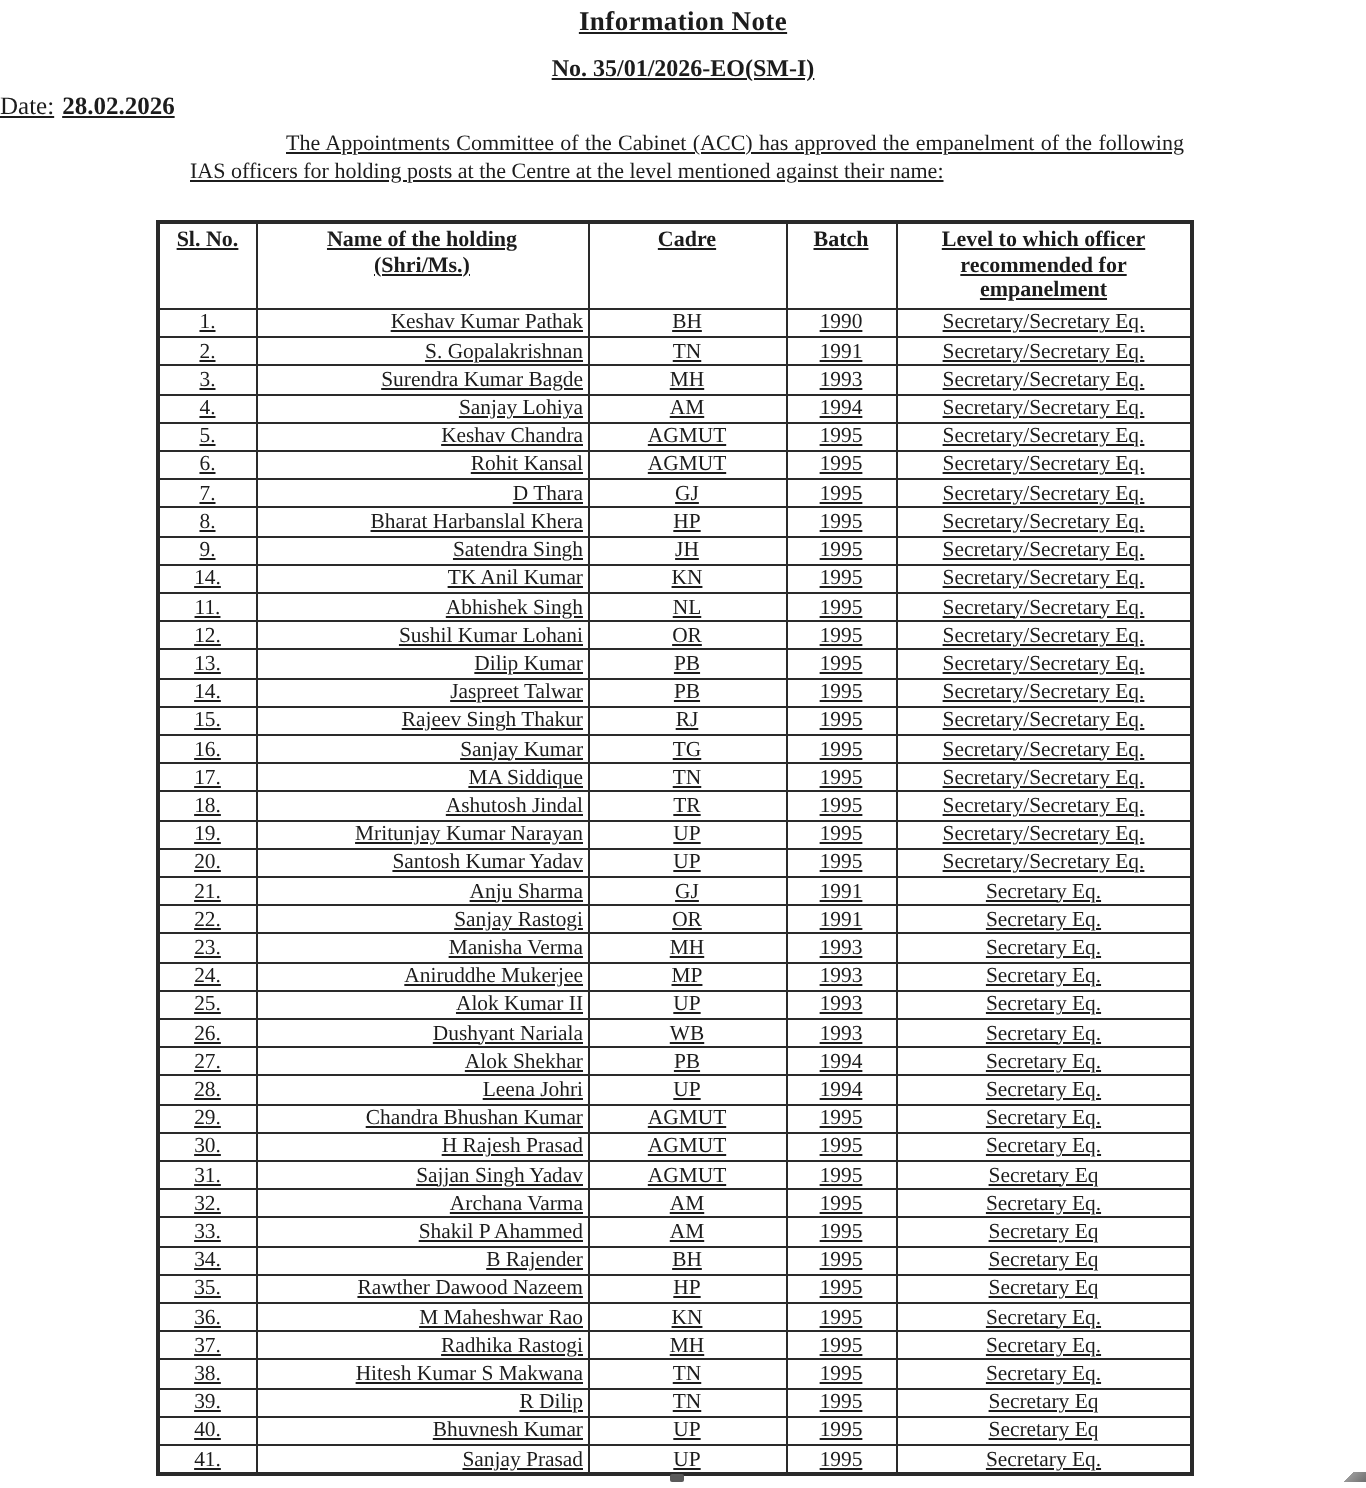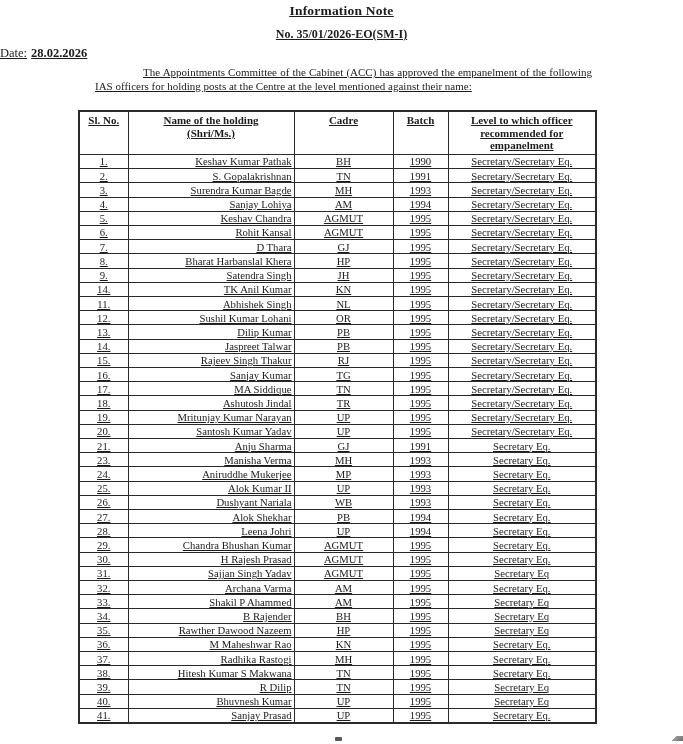--- a/index.html
+++ b/index.html
@@ -274,20 +274,27 @@
           <td class="col-level-td">Secretary/Secretary Eq.</td>
         </tr>
         <tr>
           <td class="col-slno-td">21.</td>
           <td class="col-name">Anju Sharma</td>
           <td class="col-cadre-td">GJ</td>
           <td class="col-batch-td">1991</td>
           <td class="col-level-td">Secretary Eq.</td>
         </tr>
         <tr>
+          <td class="col-slno-td">22.</td>
+          <td class="col-name">Sanjay Rastogi</td>
+          <td class="col-cadre-td">OR</td>
+          <td class="col-batch-td">1991</td>
+          <td class="col-level-td">Secretary Eq.</td>
+        </tr>
+        <tr>
           <td class="col-slno-td">23.</td>
           <td class="col-name">Manisha Verma</td>
           <td class="col-cadre-td">MH</td>
           <td class="col-batch-td">1993</td>
           <td class="col-level-td">Secretary Eq.</td>
         </tr>
         <tr>
           <td class="col-slno-td">24.</td>
           <td class="col-name">Aniruddhe Mukerjee</td>
           <td class="col-cadre-td">MP</td>

